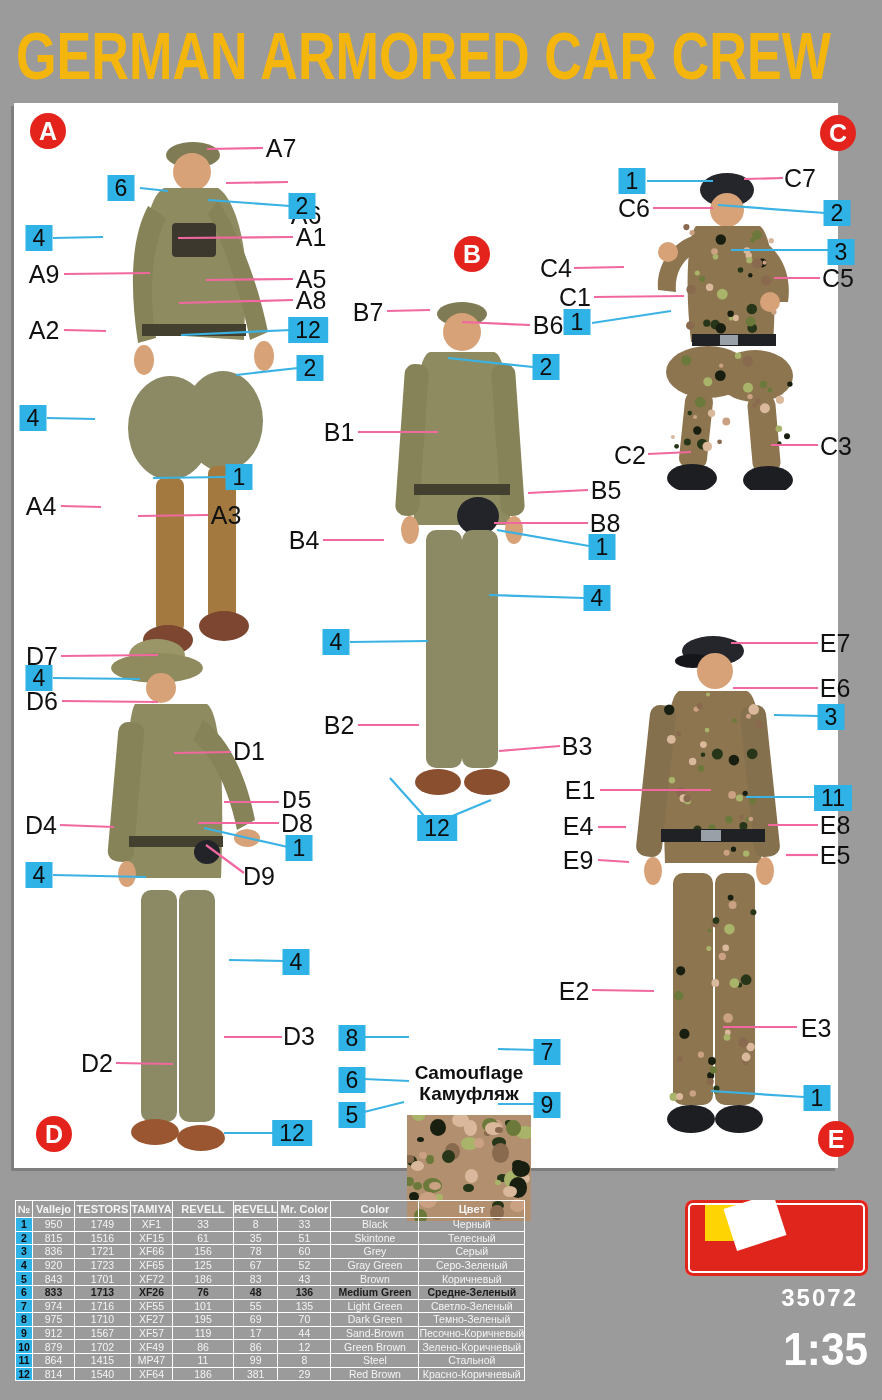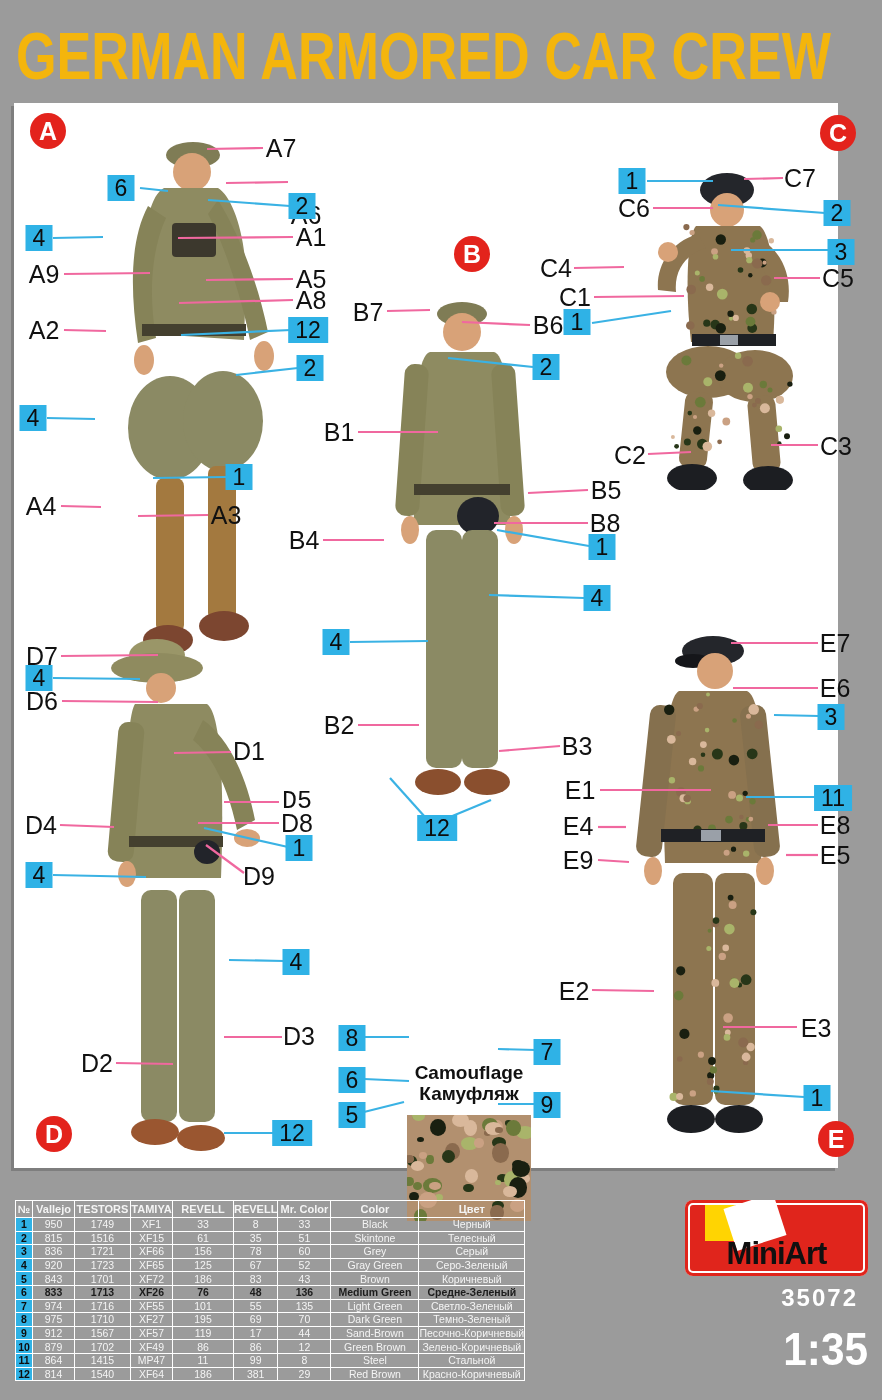--- a/index.html
+++ b/index.html
@@ -697,16 +697,15 @@
         <td>29</td>
         <td>Red Brown</td>
         <td>Красно-Коричневый</td>
       </tr>
     </tbody>
 </table>
 
 <div class="logo">
   <div class="yellow-sq"></div>
   <div class="white-sq"></div>
-  <div class="logo-text">MiniArt</div>
 </div>
 <div class="kit-number">35072</div>
 <div class="scale-label">1:35</div>
 
 </body></html>

